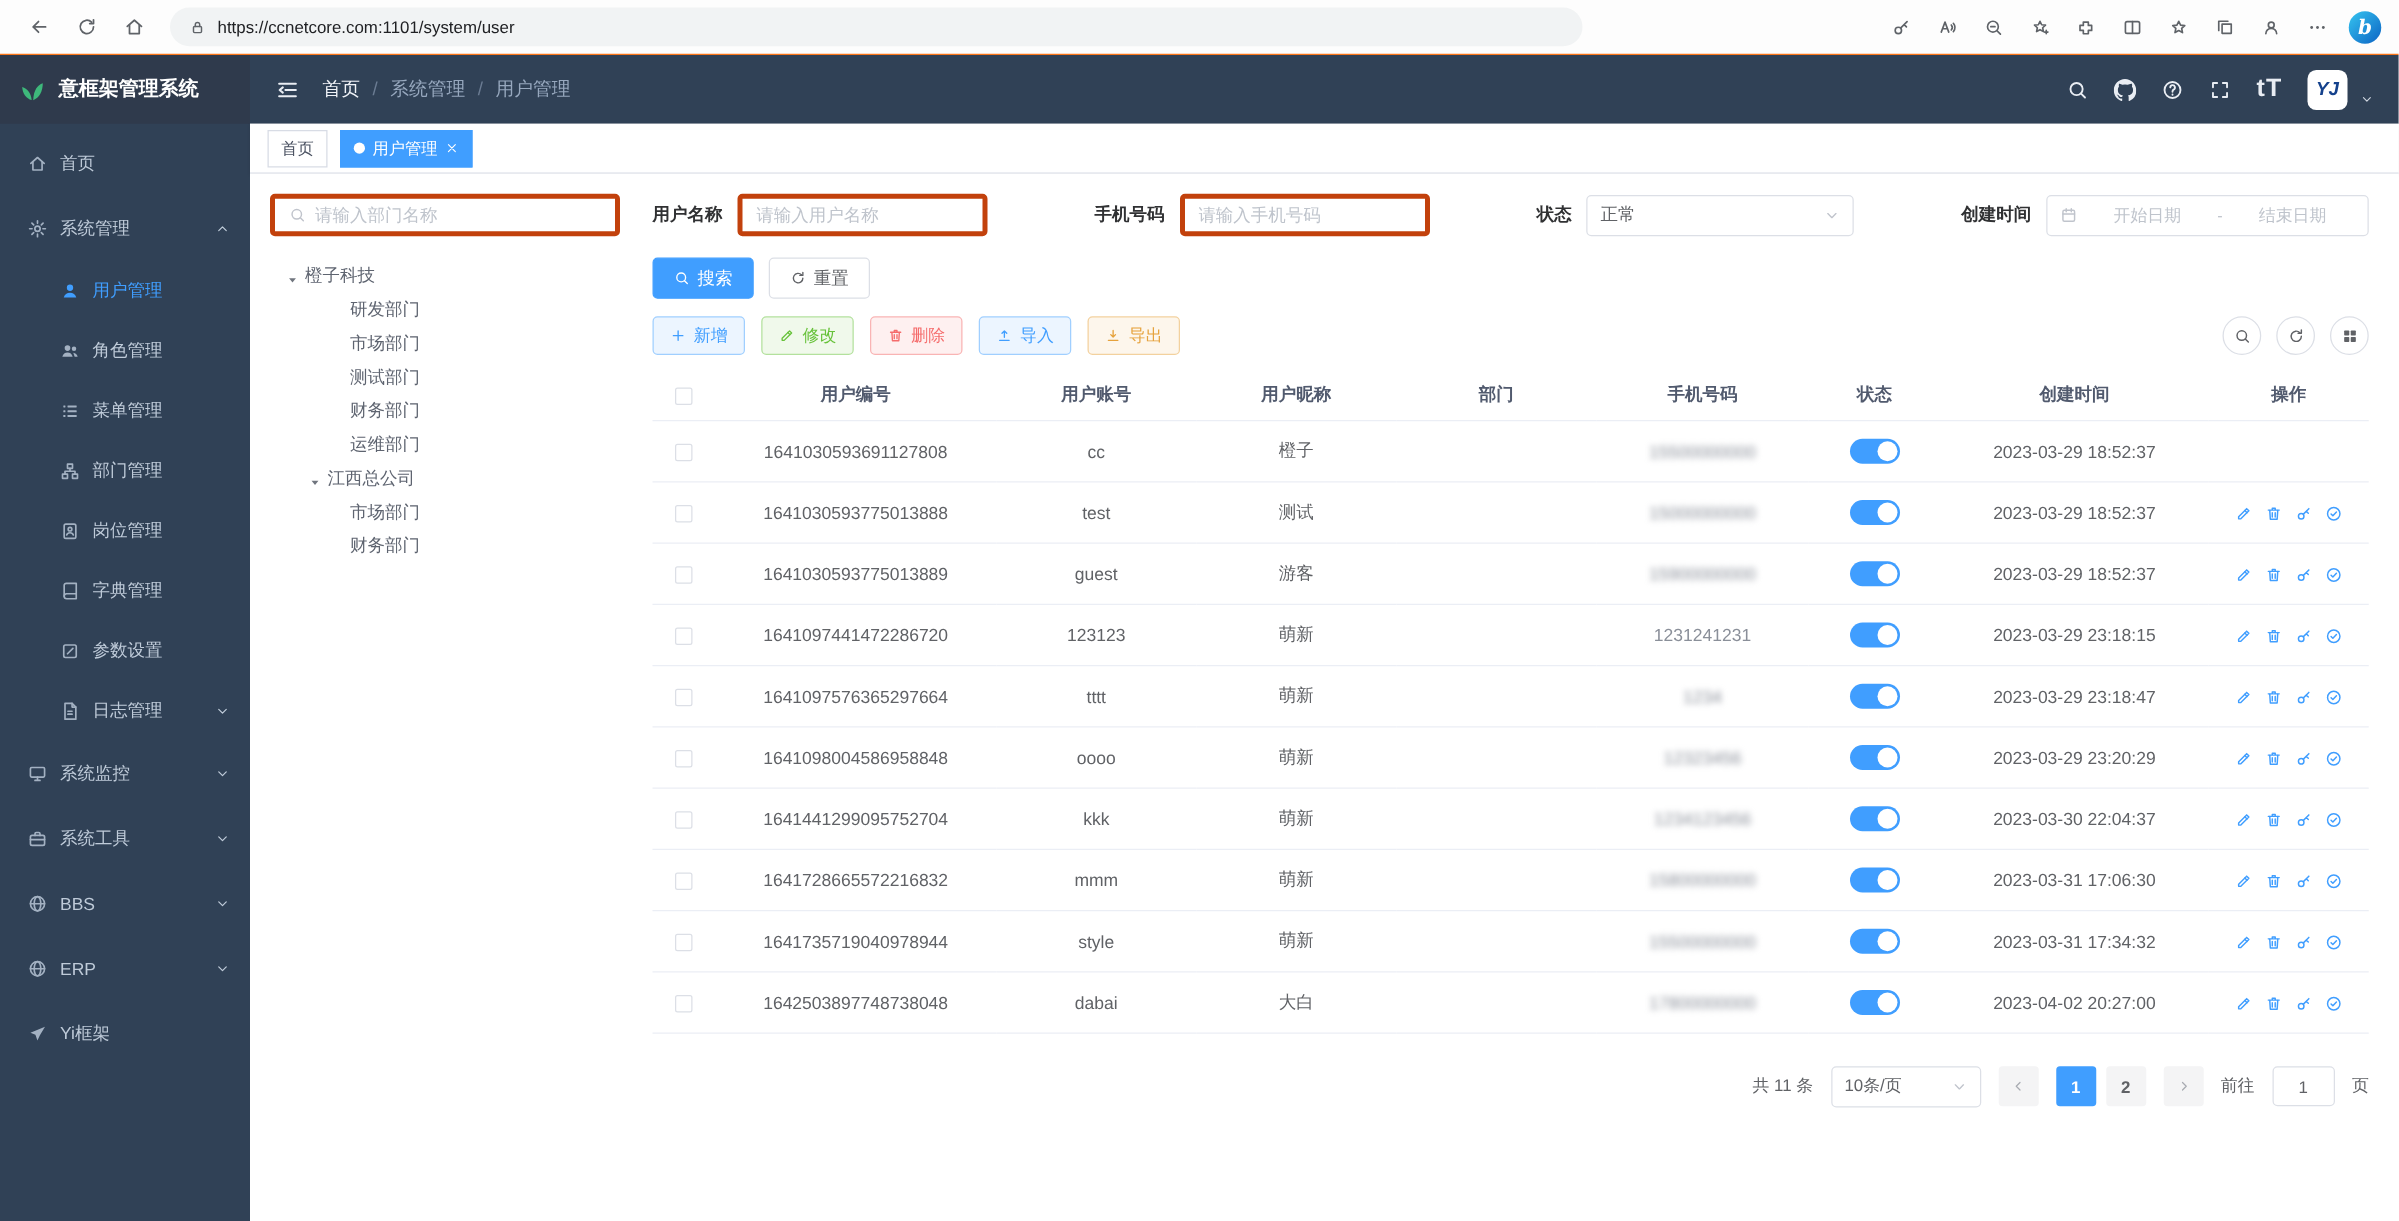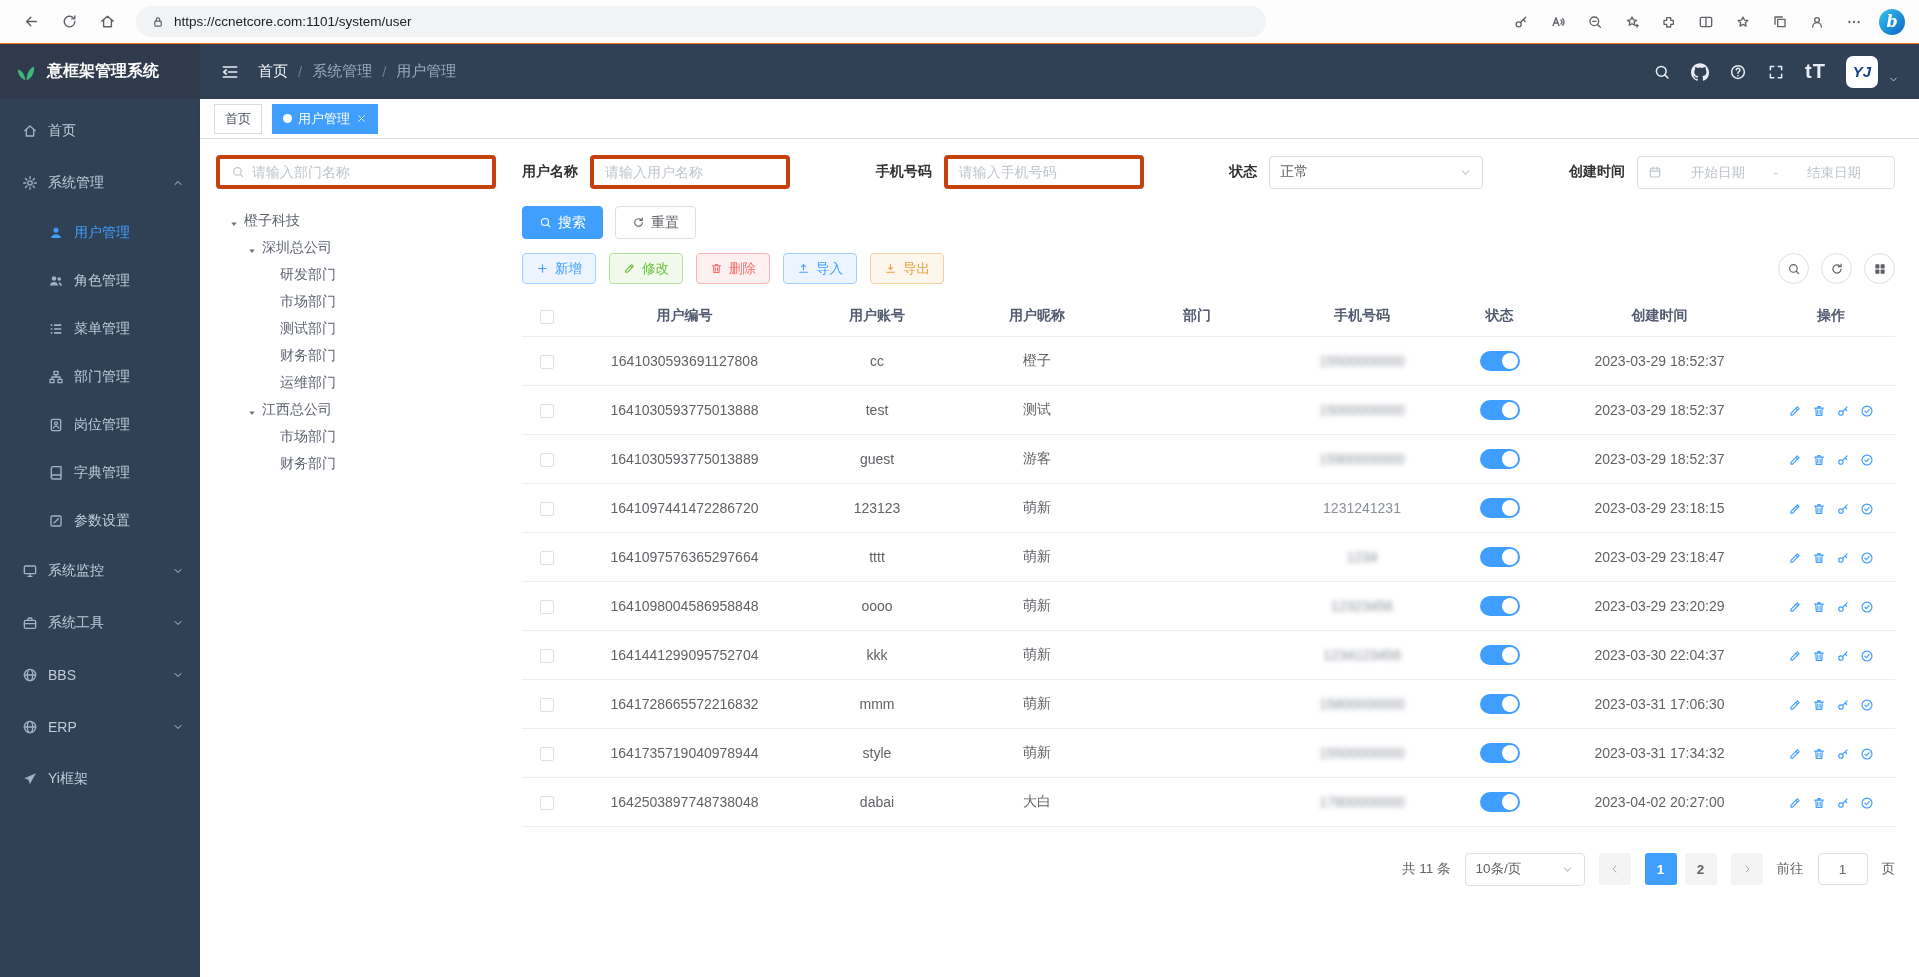--- a/index.html
+++ b/index.html
@@ -341,20 +341,34 @@
         </div>
         <div class="menu-item child">
           <span class="icon mi">
             <svg viewBox="0 0 24 24" fill="none" stroke="currentColor" stroke-width="2" stroke-linecap="round" stroke-linejoin="round">
               <rect x="4.5" y="4.5" width="15" height="15" rx="2"></rect>
               <path d="M9 15l6.5-6.5"></path>
             </svg>
           </span>
           <span class="mi-label">参数设置</span>
         </div>
+        <div class="menu-item child">
+          <span class="icon mi">
+            <svg viewBox="0 0 24 24" fill="none" stroke="currentColor" stroke-width="2" stroke-linecap="round" stroke-linejoin="round">
+              <path d="M6 2.5h8.5L19 7v14.5H6z"></path>
+              <path d="M14.5 2.5V7H19M9.5 12h5M9.5 15.5h5"></path>
+            </svg>
+          </span>
+          <span class="mi-label">日志管理</span>
+          <span class="icon arrow">
+            <svg viewBox="0 0 24 24" fill="none" stroke="currentColor" stroke-width="2" stroke-linecap="round" stroke-linejoin="round">
+              <path d="M6 9l6 6 6-6"></path>
+            </svg>
+          </span>
+        </div>
         <div class="menu-item">
           <span class="icon mi">
             <svg viewBox="0 0 24 24" fill="none" stroke="currentColor" stroke-width="2" stroke-linecap="round" stroke-linejoin="round">
               <rect x="3.5" y="4.5" width="17" height="11.5" rx="1.5"></rect>
               <path d="M9 20h6M12 16v4"></path>
             </svg>
           </span>
           <span class="mi-label">系统监控</span>
           <span class="icon arrow">
             <svg viewBox="0 0 24 24" fill="none" stroke="currentColor" stroke-width="2" stroke-linecap="round" stroke-linejoin="round">
@@ -495,28 +509,20 @@
           <input placeholder="请输入部门名称" style="">
         </div>
         <div class="tree">
             <div class="tree-node" style="padding-left: 8px;">
               <span class="icon caret">
                 <svg viewBox="0 0 24 24" fill="currentColor">
                   <path d="M6.5 9h11L12 16z"></path>
                 </svg>
               </span>
               <span class="tree-label">橙子科技</span>
-            </div>
-            <div class="tree-node" style="padding-left: 26px;">
-              <span class="icon caret">
-                <svg viewBox="0 0 24 24" fill="currentColor">
-                  <path d="M6.5 9h11L12 16z"></path>
-                </svg>
-              </span>
-              <span class="tree-label">深圳总公司</span>
             </div>
             <div class="tree-node" style="padding-left: 44px;">
               <span class="icon caret hidden">
                 <svg viewBox="0 0 24 24" fill="currentColor">
                   <path d="M6.5 9h11L12 16z"></path>
                 </svg>
               </span>
               <span class="tree-label">研发部门</span>
             </div>
             <div class="tree-node" style="padding-left: 44px;">

